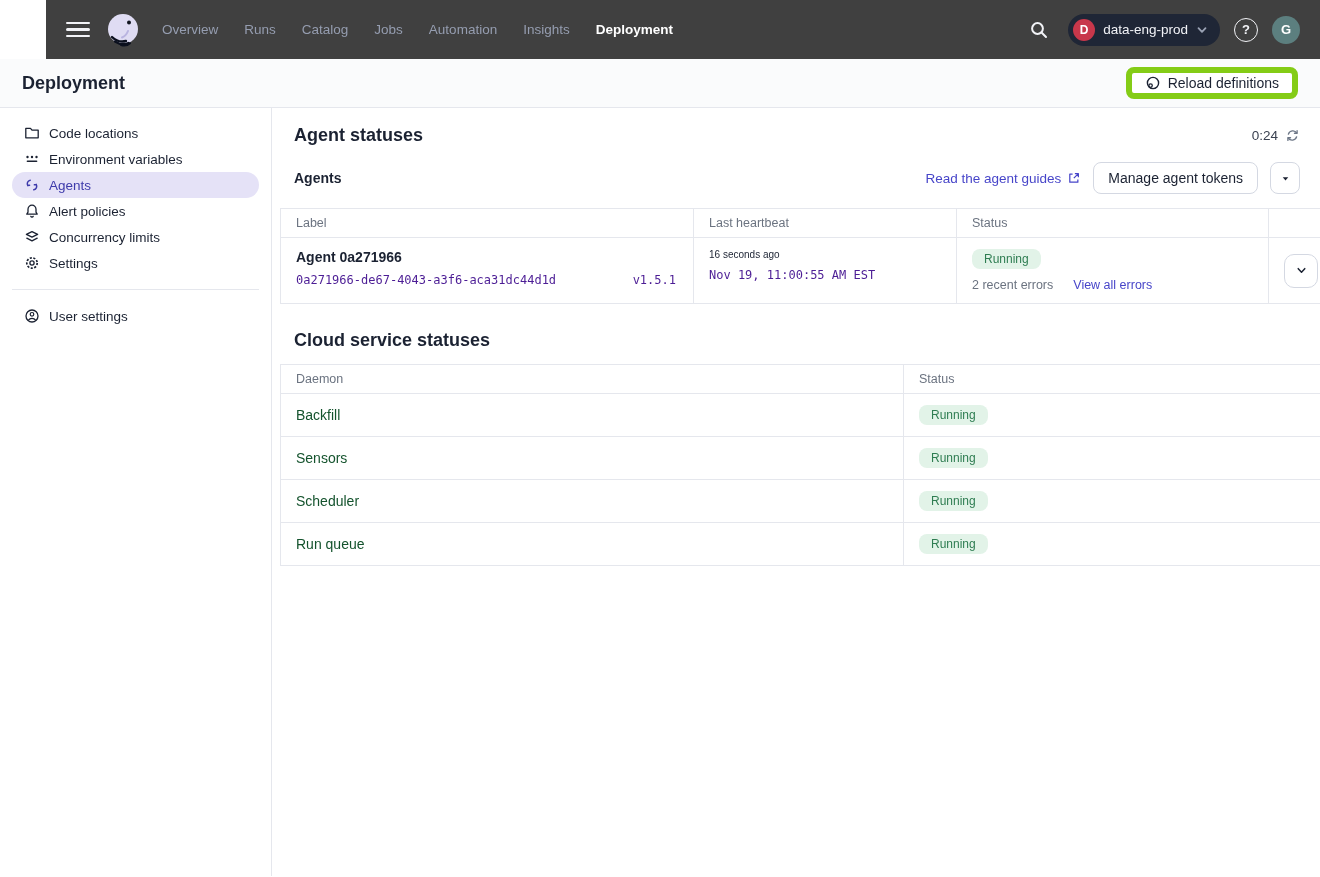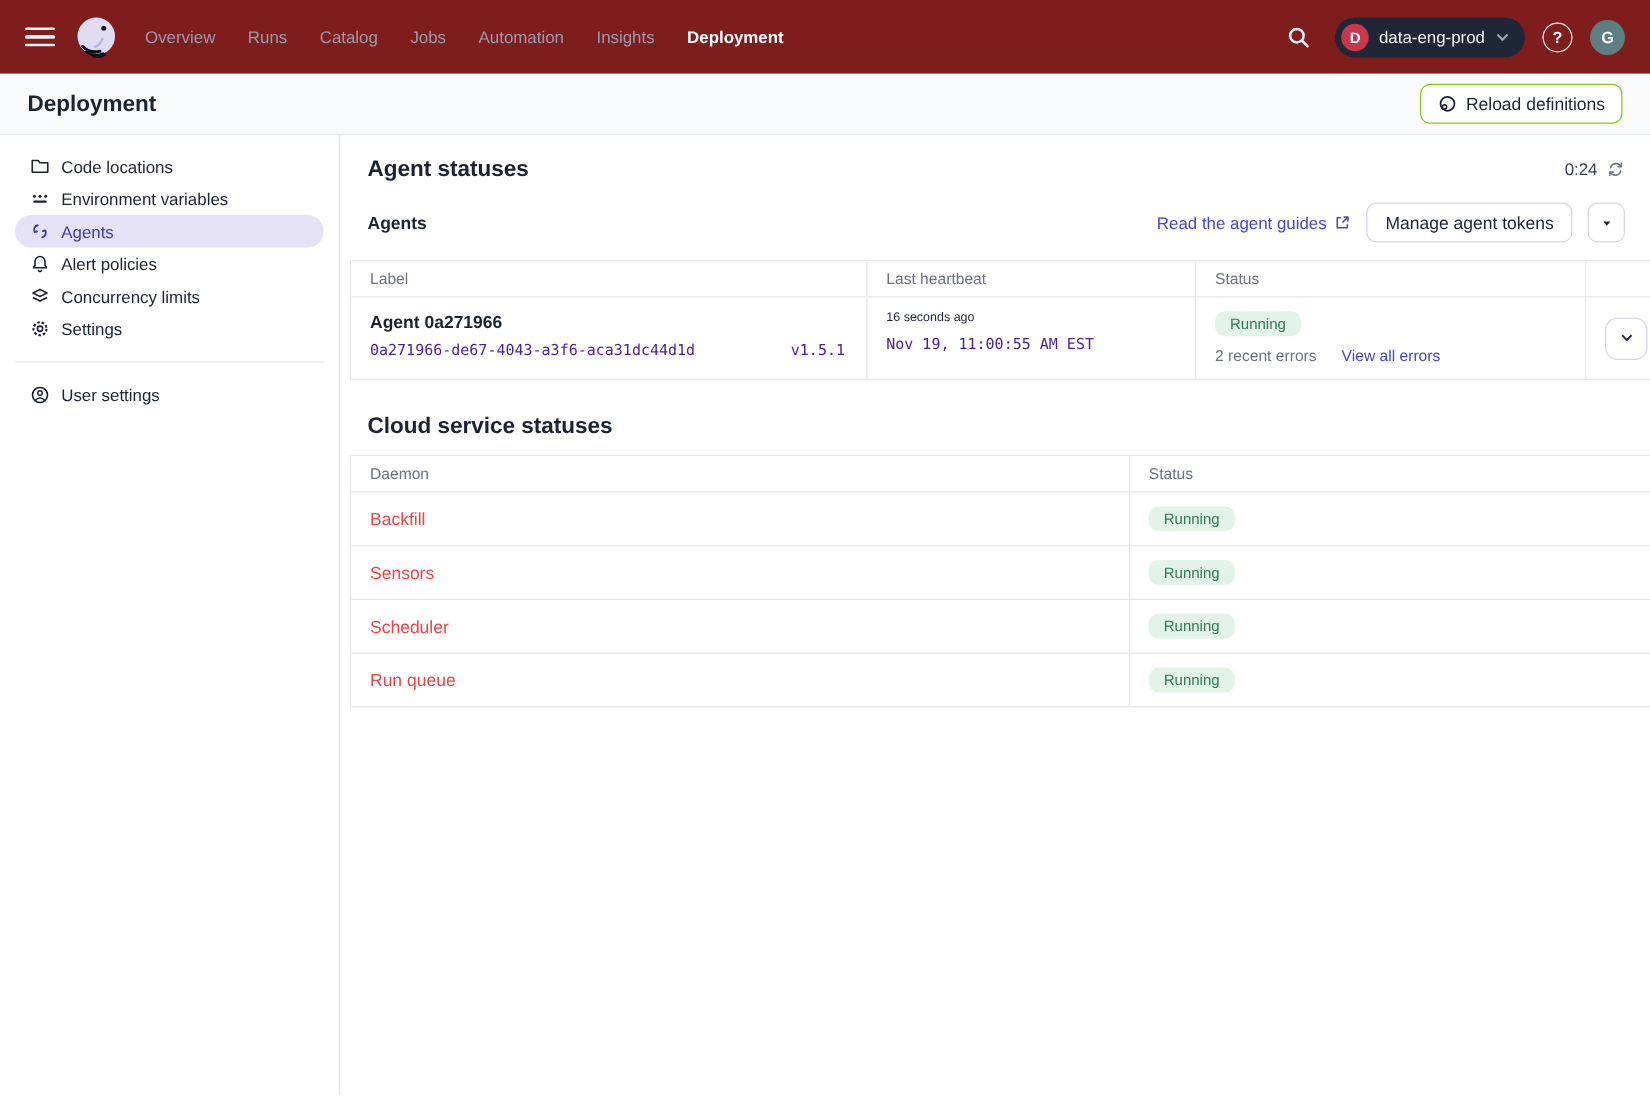--- a/index.html
+++ b/index.html
@@ -5,22 +5,22 @@
   * { margin:0; padding:0; box-sizing:border-box; }
   html,body { width:1320px; height:877px; }
   body {
     font-family:"Liberation Sans", sans-serif;
     background:#ffffff; color:#1b2232; overflow:hidden;
   }
   .mono { font-family:"DejaVu Sans Mono","Liberation Mono",monospace; }
 
   
   .topnav {
-    height:59px; background:#7f1d1d; display:flex; align-items:center;
-    padding:0 20px; color:#fff;
+    height:59px; background:#404040; display:flex; align-items:center;
+    padding:0 20px; color:#fff;margin-left:46px;
   }
   .hamburger { width:24px; height:24px; display:flex; flex-direction:column;
     justify-content:center; gap:4px; cursor:pointer; margin-right:14px; }
   .hamburger span { display:block; height:2.5px; background:#f2f3f7; border-radius:2px; }
   .logo { width:38px; height:38px; margin-right:20px; }
   .nav-links { display:flex; align-items:center; gap:26px; }
   .nav-link { color:#959db0; font-size:13.5px; text-decoration:none; cursor:pointer; }
   .nav-link.active { color:#ffffff; font-weight:700; }
   .topnav-right { margin-left:auto; display:flex; align-items:center; gap:14px; }
   .search-btn { width:30px; height:30px; display:flex; align-items:center; justify-content:center; cursor:pointer; }
@@ -43,21 +43,21 @@
     font-size:13px; font-weight:600; display:flex; align-items:center; justify-content:center; cursor:pointer;
   }
 
   
   .page-header {
     height:49px; background:#fafbfc; border-bottom:1px solid #e5e7ed;
     display:flex; align-items:center; padding:0 22px;
   }
   .page-title { font-size:18px; font-weight:600; color:#1b2232; }
   .reload-btn {
-    margin-left:auto; height:32px; background:#fff; border:1px solid #84cc16;
+    margin-left:auto; height:32px; background:#fff; border:6px solid #84cc16;
     border-radius:8px; display:flex; align-items:center; gap:7px; padding:0 13px;
     font-size:14px; color:#1b2232; cursor:pointer;
   }
 
   
   .content { display:flex; height:768px; }
   .sidebar { width:272px; border-right:1px solid #e5e7ed; padding:12px 12px 0 12px; flex-shrink:0; }
   .side-item {
     height:26px; display:flex; align-items:center; gap:9px; padding:0 12px;
     border-radius:13px; font-size:13.5px; color:#1b2232; cursor:pointer; margin-bottom:0;
@@ -116,21 +116,21 @@
     padding:3px 12px; border-radius:8px;
   }
   .err-row { margin-top:9px; font-size:12.5px; color:#6b7380; display:flex; gap:20px; }
   .err-link { color:#4745c9; cursor:pointer; }
   .expander {
     width:34px; height:34px; border:1px solid #d4d8e2; border-radius:10px; background:#fff;
     display:flex; align-items:center; justify-content:center; cursor:pointer;
     margin:auto;
   }
   .cloud-head { padding:26px 20px 13px 22px; }
-  .daemon-cell { font-size:14px; color:#ef4444; padding:13px 15px; }
+  .daemon-cell { font-size:14px; color:#14532d; padding:13px 15px; }
   .status-cell { padding:10px 15px; display:flex; align-items:center; }
   svg { display:block; }
 </style>
 </head>
 <body>
 
 <div class="topnav">
   <div class="hamburger">
     <span></span>
       <span></span>

